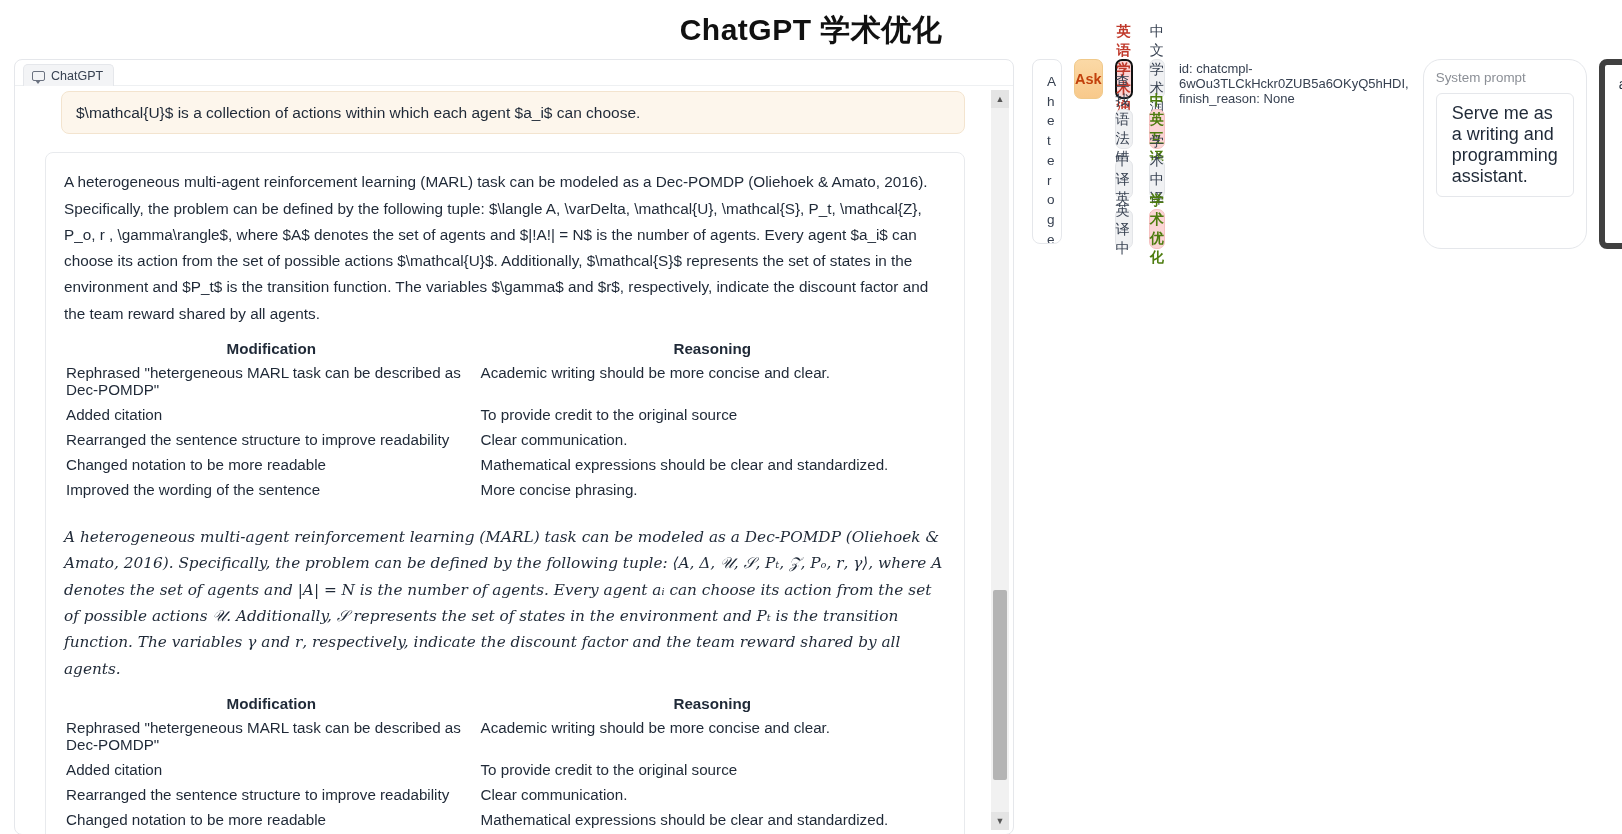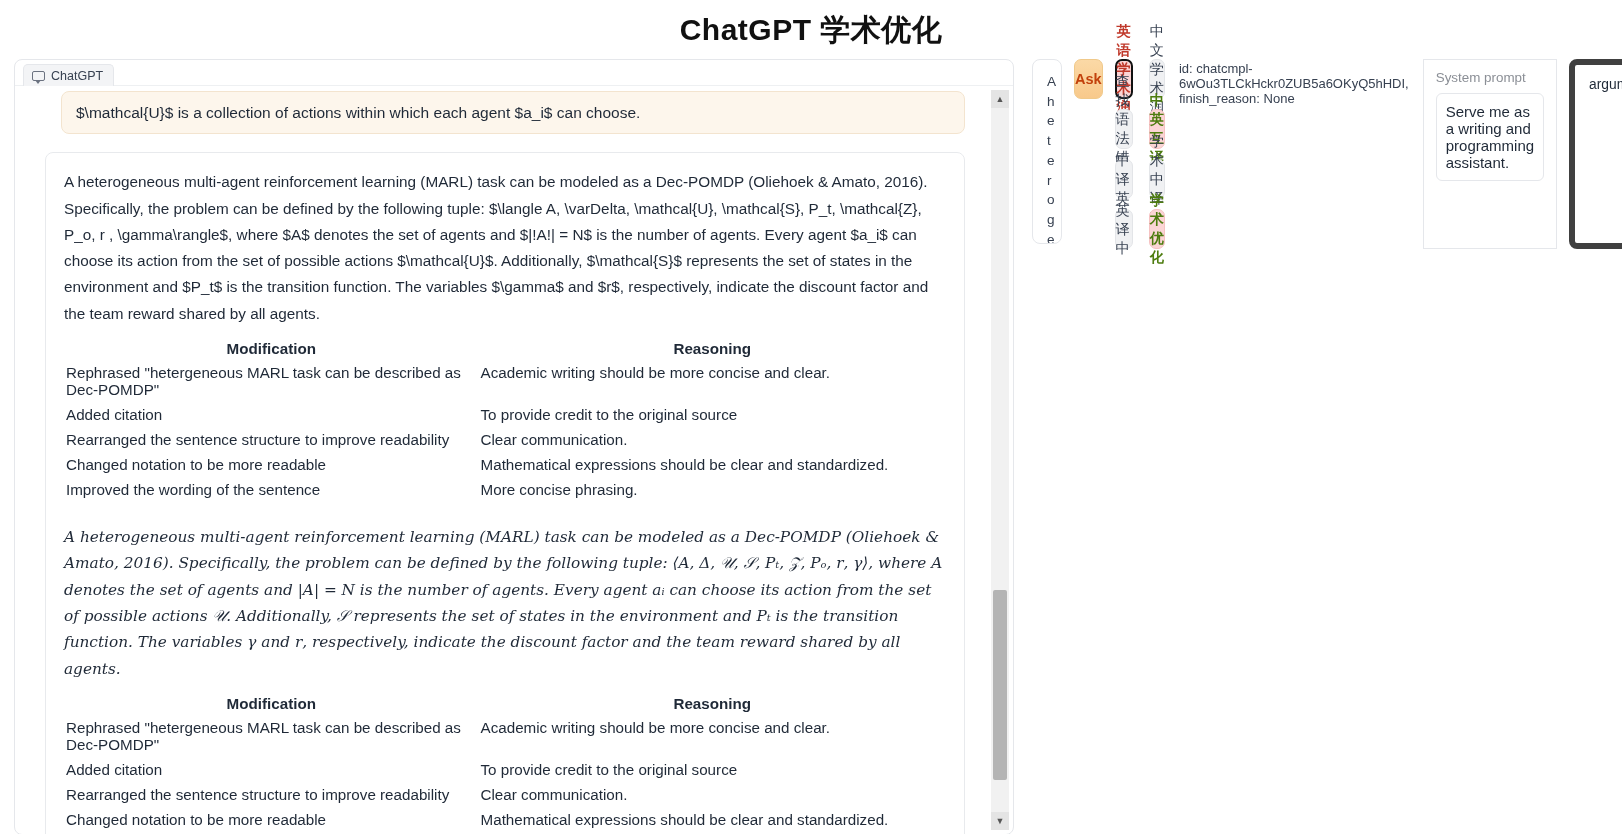--- a/index.html
+++ b/index.html
@@ -213,35 +213,35 @@
     color: #c0392b;
     font-weight: bold;
   }
   .meta-line {
     font-size: 13px;
     color: #374151;
     padding: 2px 2px;
   }
   .sys-card {
     border: 1px solid #e5e7eb;
-    border-radius: 0;
+    border-radius: 18px;
     background: #fff;
     padding: 10px 12px 12px 12px;
   }
   .sys-label {
     font-size: 13.4px;
     color: #8b8f96;
     margin-bottom: 8px;
   }
   .sys-input {
     border: 1px solid #e5e7eb;
     border-radius: 6px;
     background: #fff;
-    padding: 9px 9px;
-    font-size: 15px;
+    padding: 9px 15px;
+    font-size: 18px;
     color: #1f2937;
   }
   .acc {
     border: 6px solid #404040;
     border-radius: 8px;
     background: #fff;
     padding: 12px 14px;
     display: flex;
     align-items: flex-start;
     justify-content: space-between;

